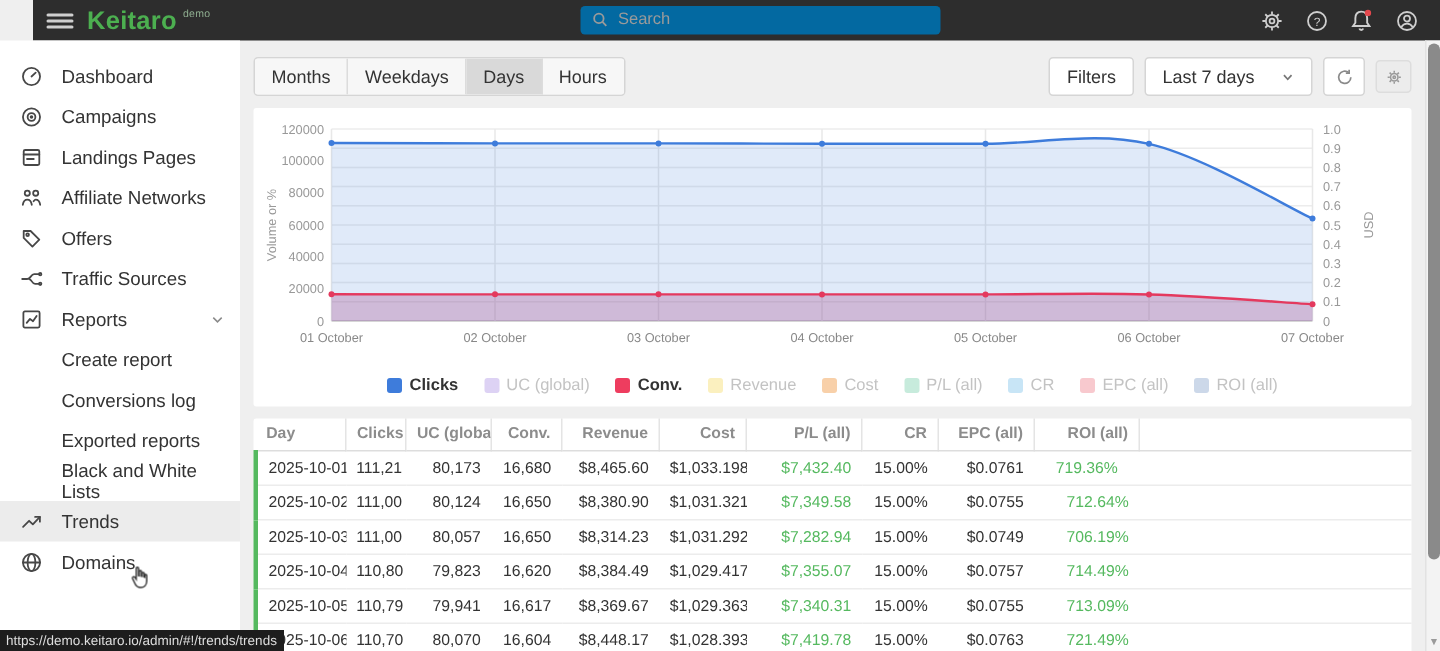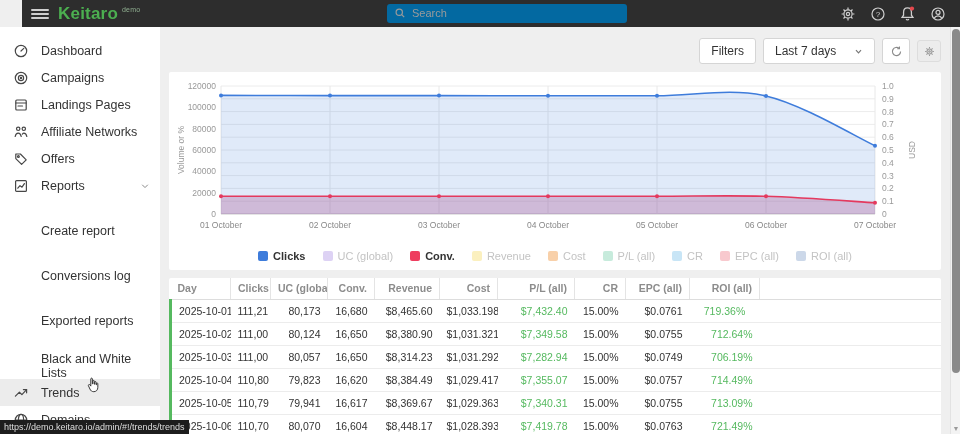--- a/index.html
+++ b/index.html
@@ -24,21 +24,21 @@
   .shell { display:flex; height:407px; }
   .sidebar { width:160px; background:#ffffff; padding-top:10px; position:relative; flex:0 0 160px; }
   .main { flex:1; padding:0 9px; overflow:hidden; }
   .vscroll { flex:0 0 10px; background:#f3f3f3; position:relative; border-left:1px solid #e2e2e2; }
   .vscroll .thumb { position:absolute; left:1px; width:8px; top:2px; height:344px; background:#8a8a8a; border-radius:4px; }
   .vscroll .arrow { position:absolute; bottom:2px; left:0; width:10px; text-align:center; font-size:7px; color:#9a9a9a; }
 
   
   .side-item { display:flex; align-items:center; height:27px; padding:0 10px 0 13px; font-size:12.5px; color:#333; cursor:pointer; position:relative; }
   .side-item .ic { width:16px; height:16px; margin-right:12px; flex:0 0 16px; display:flex; align-items:center; justify-content:center; }
-  .side-item.sub { padding-left:41px;margin-top:18px; }
+  .side-item.sub { padding-left:41px; }
   .side-item.active { background:#ececec; }
   .side-item .chev { margin-left:auto; display:flex; }
   .statusbar { position:fixed; left:0; bottom:0; background:#1d1d1d; color:#dedede; font-size:9px;
     padding:2px 4px; white-space:nowrap; z-index:50; }
 
   
   .toolbar { margin-top:11px; display:flex; align-items:center; }
   .tabgroup { display:flex; background:#fff; border:1px solid #d5d5d5; border-radius:3px; overflow:hidden; }
   .tab { padding:5px 11px; font-size:12px; color:#333; border-right:1px solid #dcdcdc; cursor:pointer; background:#f7f7f7; }
   .tab:last-child { border-right:none; }
@@ -167,20 +167,31 @@
           <svg width="16" height="16" viewBox="0 0 16 16">
             <path d="M2.8 3h4.6l5.8 5.8-4.6 4.6L2.8 7.6z" fill="none" stroke="#474747" stroke-width="1.2" stroke-linecap="round" stroke-linejoin="round"></path>
             <circle cx="5.4" cy="5.5" r="0.9" fill="none" stroke="#474747" stroke-width="1.2" stroke-linecap="round" stroke-linejoin="round"></circle>
           </svg>
         </span>
         <span>Offers</span>
       </div>
       <div class="side-item">
         <span class="ic">
           <svg width="16" height="16" viewBox="0 0 16 16">
+            <path d="M1.8 8h3.4c2.3 0 2.3-3.2 4.6-3.2h3.4" fill="none" stroke="#474747" stroke-width="1.2" stroke-linecap="round" stroke-linejoin="round"></path>
+            <path d="M6.4 8c2 .4 1.7 3.2 4 3.2h3" fill="none" stroke="#474747" stroke-width="1.2" stroke-linecap="round" stroke-linejoin="round"></path>
+            <circle cx="13.8" cy="4.8" r="0.8" fill="none" stroke="#474747" stroke-width="1.2" stroke-linecap="round" stroke-linejoin="round"></circle>
+            <circle cx="13.8" cy="11.2" r="0.8" fill="none" stroke="#474747" stroke-width="1.2" stroke-linecap="round" stroke-linejoin="round"></circle>
+          </svg>
+        </span>
+        <span>Traffic Sources</span>
+      </div>
+      <div class="side-item">
+        <span class="ic">
+          <svg width="16" height="16" viewBox="0 0 16 16">
             <rect x="2.6" y="2.6" width="10.8" height="10.8" rx="1" fill="none" stroke="#474747" stroke-width="1.2" stroke-linecap="round" stroke-linejoin="round"></rect>
             <polyline points="4.8,10.2 7,7.6 9,9.2 11.4,5.6" fill="none" stroke="#474747" stroke-width="1.2" stroke-linecap="round" stroke-linejoin="round"></polyline>
           </svg>
         </span>
         <span>Reports</span>
         <span class="chev">
           <svg width="10" height="10" viewBox="0 0 16 16" fill="none" stroke="#8a8a8a" stroke-width="1.6">
             <polyline points="3.5,6 8,10.5 12.5,6"></polyline>
           </svg>
         </span>
@@ -214,20 +225,26 @@
             <line x1="2.3" y1="8" x2="13.7" y2="8" fill="none" stroke="#474747" stroke-width="1.2" stroke-linecap="round" stroke-linejoin="round"></line>
           </svg>
         </span>
         <span>Domains</span>
       </div>
     </div>
 
   <div class="main">
 
     <div class="toolbar">
+      <div class="tabgroup">
+          <div class="tab">Months</div>
+          <div class="tab">Weekdays</div>
+          <div class="tab active">Days</div>
+          <div class="tab">Hours</div>
+        </div>
       <div class="right">
         <div class="btn">Filters</div>
         <div class="btn select">
           <span>Last 7 days</span>
           <svg width="9" height="9" viewBox="0 0 16 16" fill="none" stroke="#777" stroke-width="2">
               <polyline points="3.5,5.5 8,10.5 12.5,5.5"></polyline>
             </svg>
         </div>
         <div class="btn iconbtn">
           <svg width="13" height="13" viewBox="0 0 16 16" fill="none" stroke="#8a8a8a" stroke-width="1.4">

